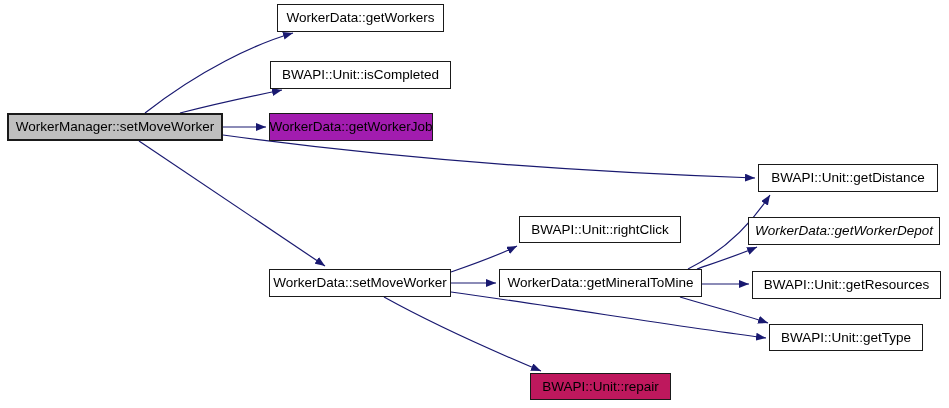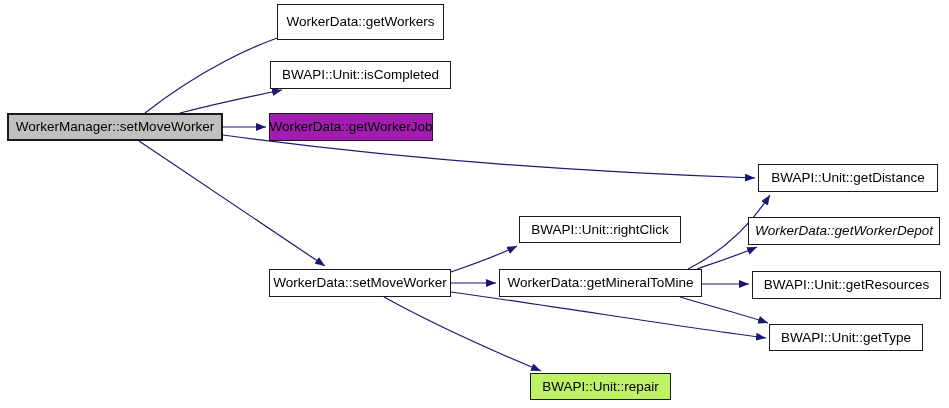--- a/index.html
+++ b/index.html
@@ -59,21 +59,21 @@
         <path d="M 688,269 C 722,252 749,227 770,195" fill="none" stroke="#191970" stroke-width="1.2" marker-end="url(#arrowhead)"></path>
         <path d="M 697,269 C 720,261 741,254 757,247" fill="none" stroke="#191970" stroke-width="1.2" marker-end="url(#arrowhead)"></path>
         <path d="M 702,284 L 749,284" fill="none" stroke="#191970" stroke-width="1.2" marker-end="url(#arrowhead)"></path>
         <path d="M 680,297 C 713,307 745,315 768,323" fill="none" stroke="#191970" stroke-width="1.2" marker-end="url(#arrowhead)"></path>
       </g>
   </svg>
   <div id="node-layer">
       <div class="node" style="left: 7px; top: 113px; width: 216px; height: 28px; background: rgb(191, 191, 191); border: 2px solid rgb(26, 26, 26); color: rgb(0, 0, 0);">
         <span>WorkerManager::setMoveWorker</span>
       </div>
-      <div class="node" style="left: 277px; top: 4px; width: 167px; height: 36px; background: rgb(255, 255, 255); border: 1.5px solid rgb(26, 26, 26); color: rgb(0, 0, 0);">
+      <div class="node" style="left: 277px; top: 4px; width: 167px; height: 28px; background: rgb(255, 255, 255); border: 1.5px solid rgb(26, 26, 26); color: rgb(0, 0, 0);">
         <span>WorkerData::getWorkers</span>
       </div>
       <div class="node" style="left: 270px; top: 61px; width: 181px; height: 28px; background: rgb(255, 255, 255); border: 1.5px solid rgb(26, 26, 26); color: rgb(0, 0, 0);">
         <span>BWAPI::Unit::isCompleted</span>
       </div>
       <div class="node" style="left: 269px; top: 113px; width: 164px; height: 28px; background: #a21caf; border: 1.5px solid rgb(26, 26, 26); color: rgb(0, 0, 0);">
         <span>WorkerData::getWorkerJob</span>
       </div>
       <div class="node" style="left: 758px; top: 164px; width: 180px; height: 28px; background: rgb(255, 255, 255); border: 1.5px solid rgb(26, 26, 26); color: rgb(0, 0, 0);">
         <span>BWAPI::Unit::getDistance</span>
@@ -89,17 +89,17 @@
       </div>
       <div class="node" style="left: 748px; top: 217px; width: 192px; height: 28px; background: rgb(255, 255, 255); border: 1.5px solid rgb(26, 26, 26); color: rgb(0, 0, 0); font-style: italic;">
         <span>WorkerData::getWorkerDepot</span>
       </div>
       <div class="node" style="left: 752px; top: 271px; width: 189px; height: 28px; background: rgb(255, 255, 255); border: 1.5px solid rgb(26, 26, 26); color: rgb(0, 0, 0); justify-content: center;">
         <span>BWAPI::Unit::getResources</span>
       </div>
       <div class="node" style="left: 769px; top: 324px; width: 154px; height: 27px; background: rgb(255, 255, 255); border: 1.5px solid rgb(26, 26, 26); color: rgb(0, 0, 0);">
         <span>BWAPI::Unit::getType</span>
       </div>
-      <div class="node" style="left: 530px; top: 373px; width: 141px; height: 27px; background: #bef264; border: 1.5px solid rgb(26, 26, 26); color: rgb(0, 0, 0);">
+      <div class="node" style="left: 530px; top: 373px; width: 141px; height: 27px; background: #be185d; border: 1.5px solid rgb(26, 26, 26); color: rgb(0, 0, 0);">
         <span>BWAPI::Unit::repair</span>
       </div>
     </div>
 </div>
 
 </body></html>

